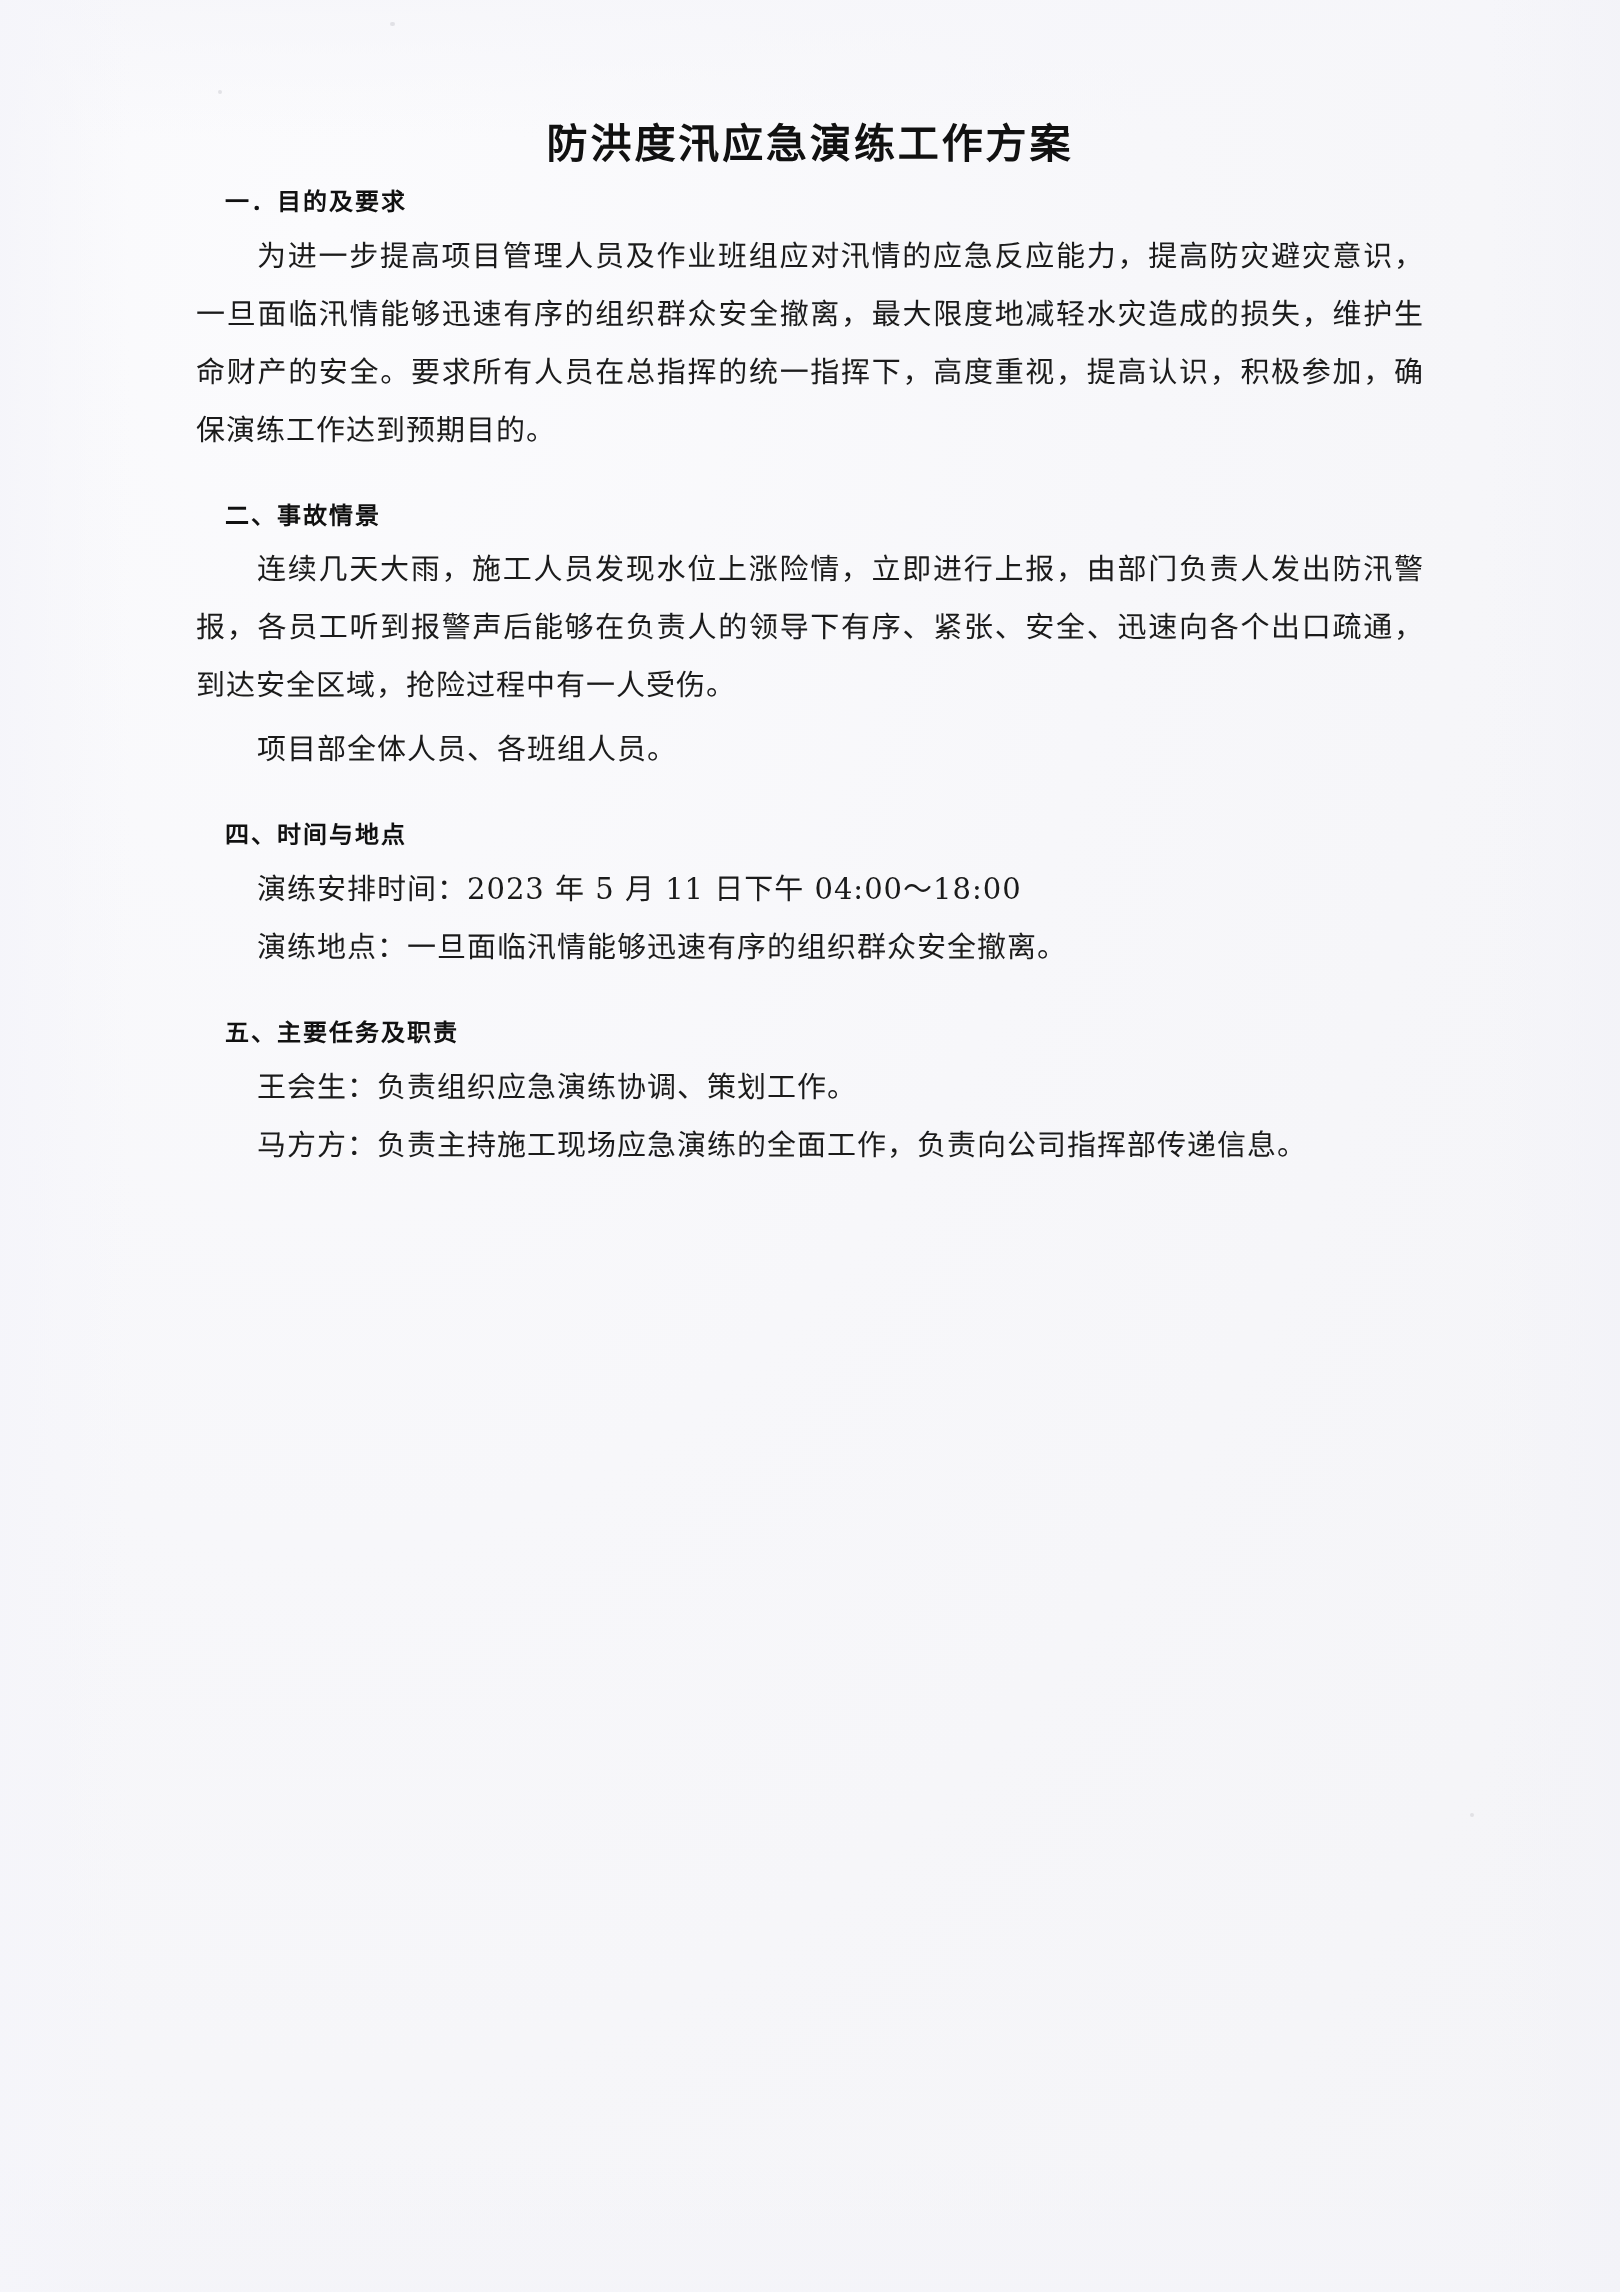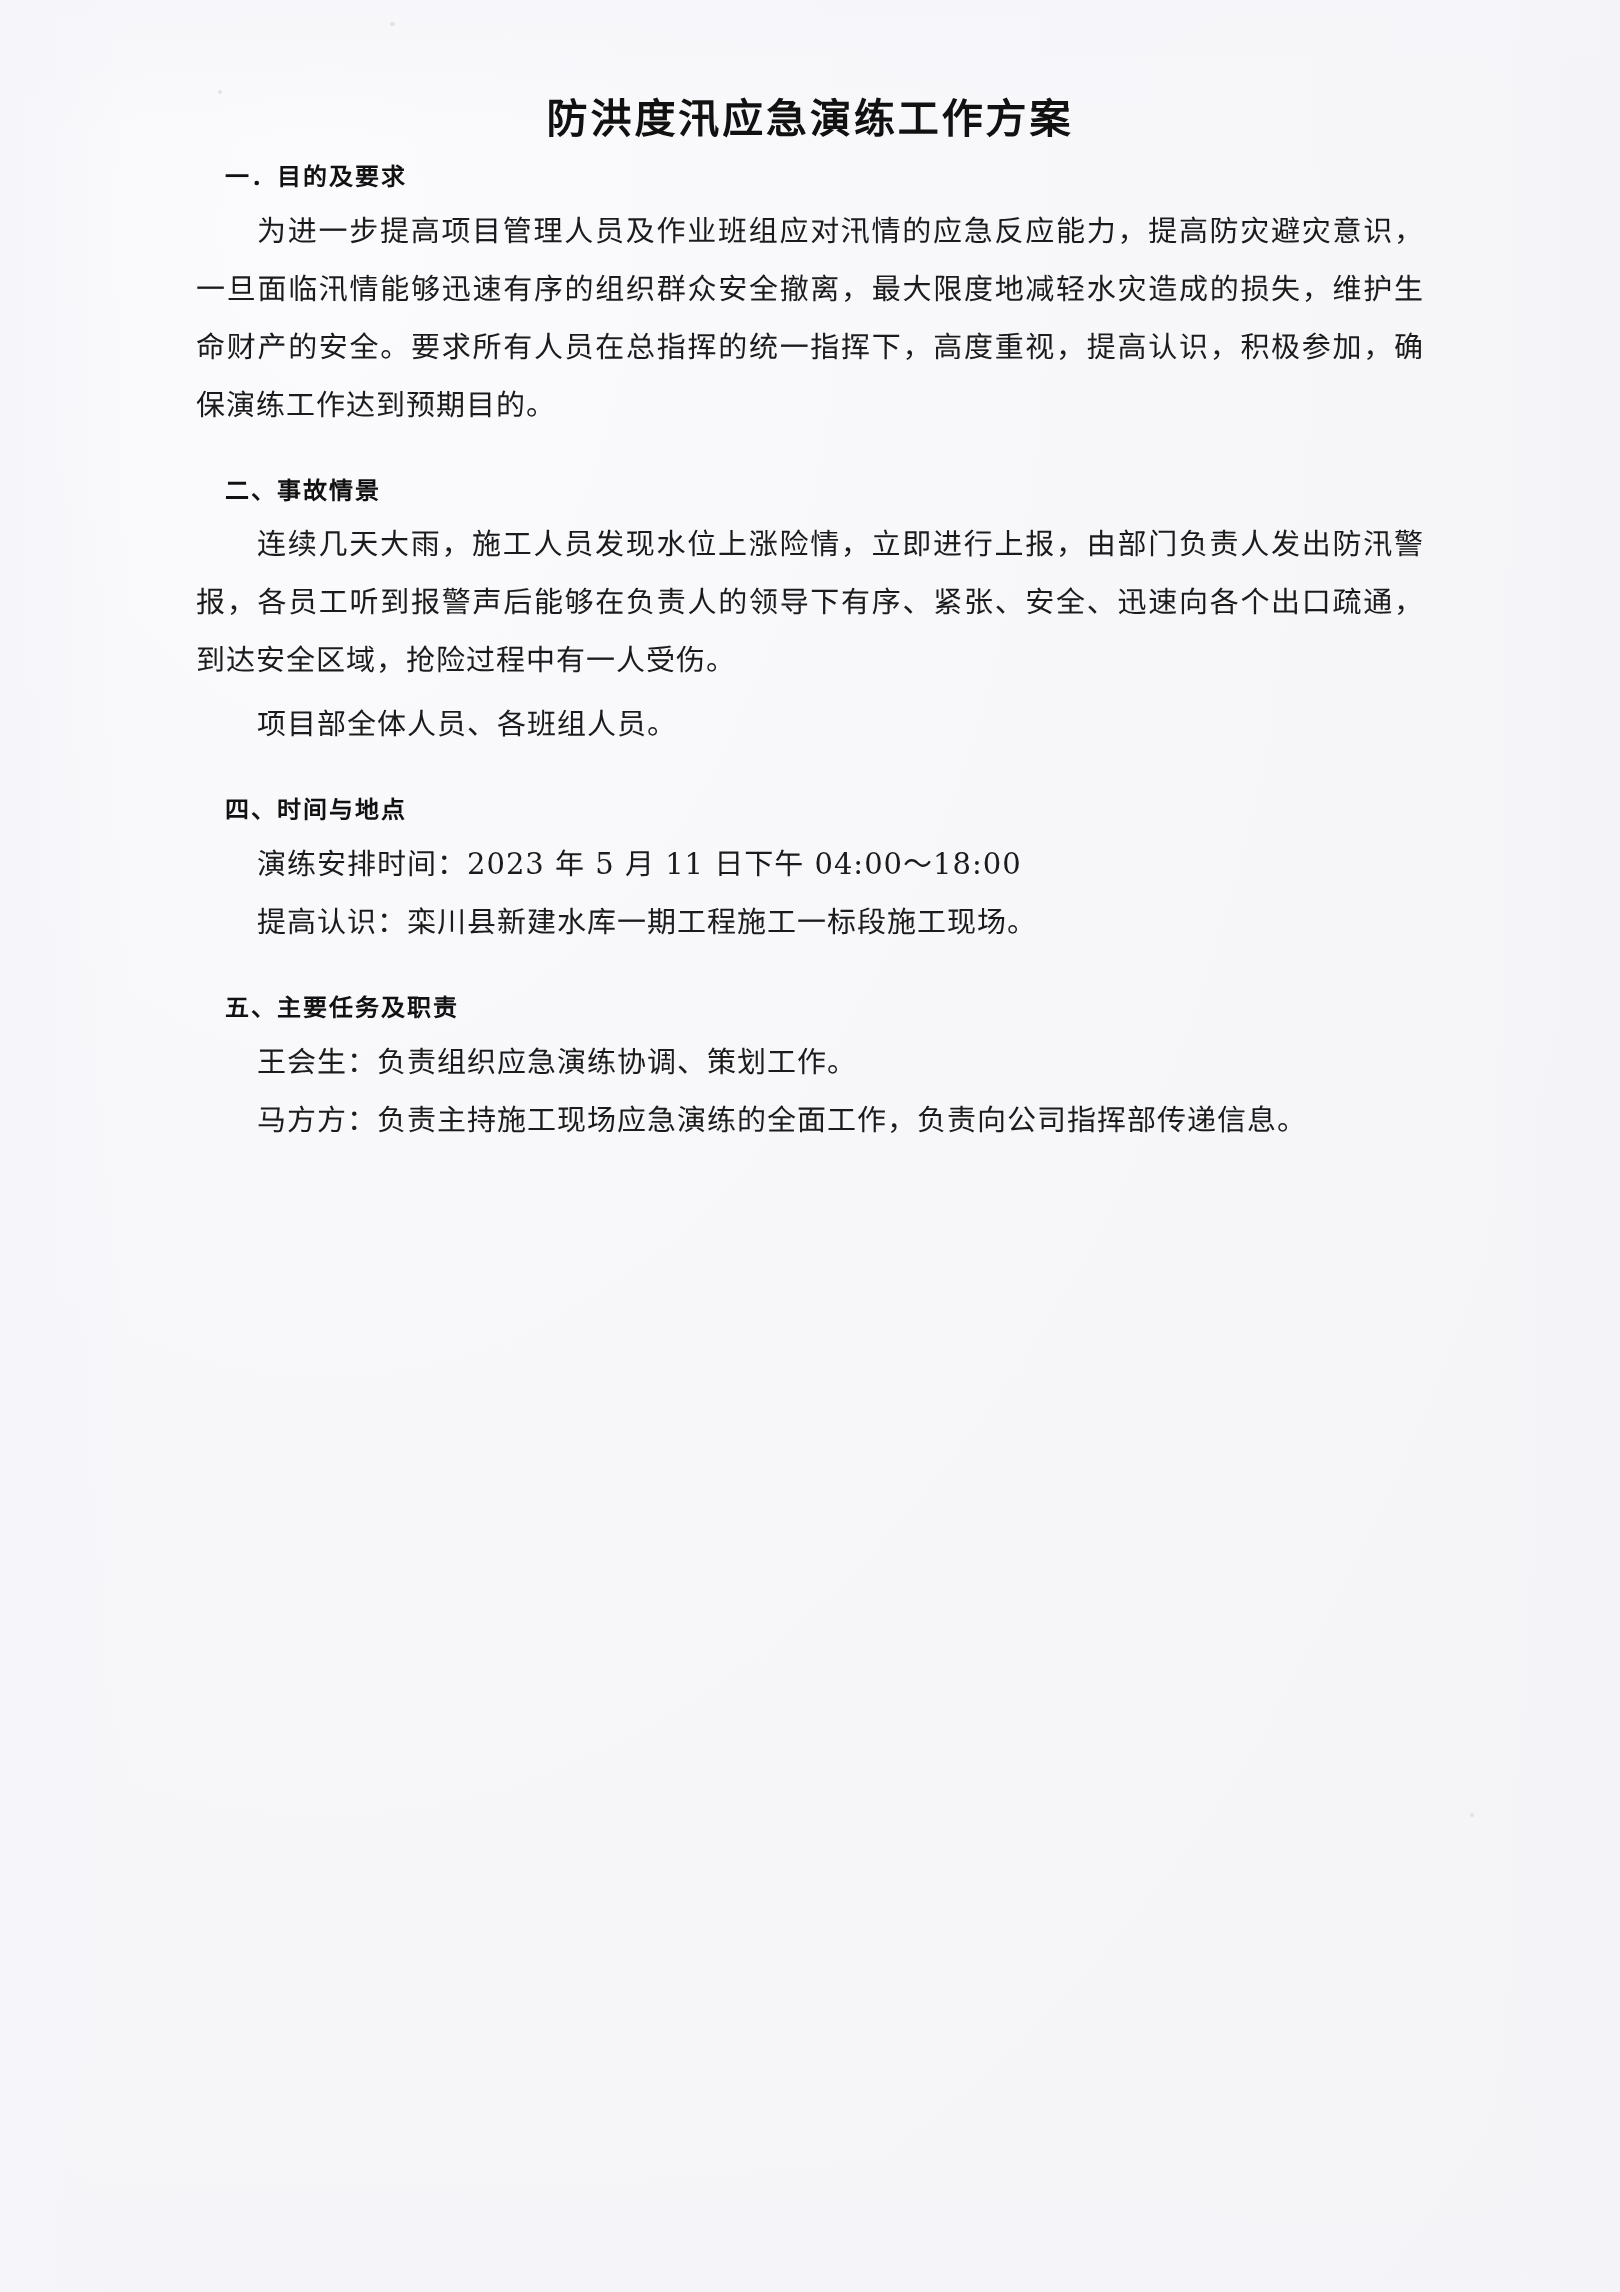--- a/index.html
+++ b/index.html
@@ -38,21 +38,21 @@
   }
   .content {
     position: absolute;
     left: 196px;
     top: 0;
     width: 1228px;
     height: 2293px;
   }
   .doc-title {
     margin: 0;
-    padding-top: 85px;
+    padding-top: 110px;
     text-align: center;
     font-size: 41px;
     font-weight: 700;
     letter-spacing: 2.9px;
     font-family: "DejaVu Sans", "Liberation Sans", sans-serif;
     color: #111;
   }
   .section-heading {
     font-size: 24px;
     font-weight: 700;
@@ -108,21 +108,21 @@
       <p class="para indent">连续几天大雨，施工人员发现水位上涨险情，立即进行上报，由部门负责人发出防汛警报，各员工听到报警声后能够在负责人的领导下有序、紧张、安全、迅速向各个出口疏通，到达安全区域，抢险过程中有一人受伤。</p>
     </div>
 
     <div class="block">
       <p class="para indent tight">项目部全体人员、各班组人员。</p>
     </div>
 
     <div class="block">
       <div class="section-heading">四、时间与地点</div>
       <p class="para indent">演练安排时间：2023 年 5 月 11 日下午 04:00～18:00</p>
-      <p class="para indent">提高认识：栾川县新建水库一期工程施工一标段施工现场。</p>
+      <p class="para indent">演练地点：一旦面临汛情能够迅速有序的组织群众安全撤离。</p>
     </div>
 
     <div class="block">
       <div class="section-heading">五、主要任务及职责</div>
       <p class="para indent">王会生：负责组织应急演练协调、策划工作。</p>
       <p class="para indent">马方方：负责主持施工现场应急演练的全面工作，负责向公司指挥部传递信息。</p>
     </div>
 
   </div>
 </div>

